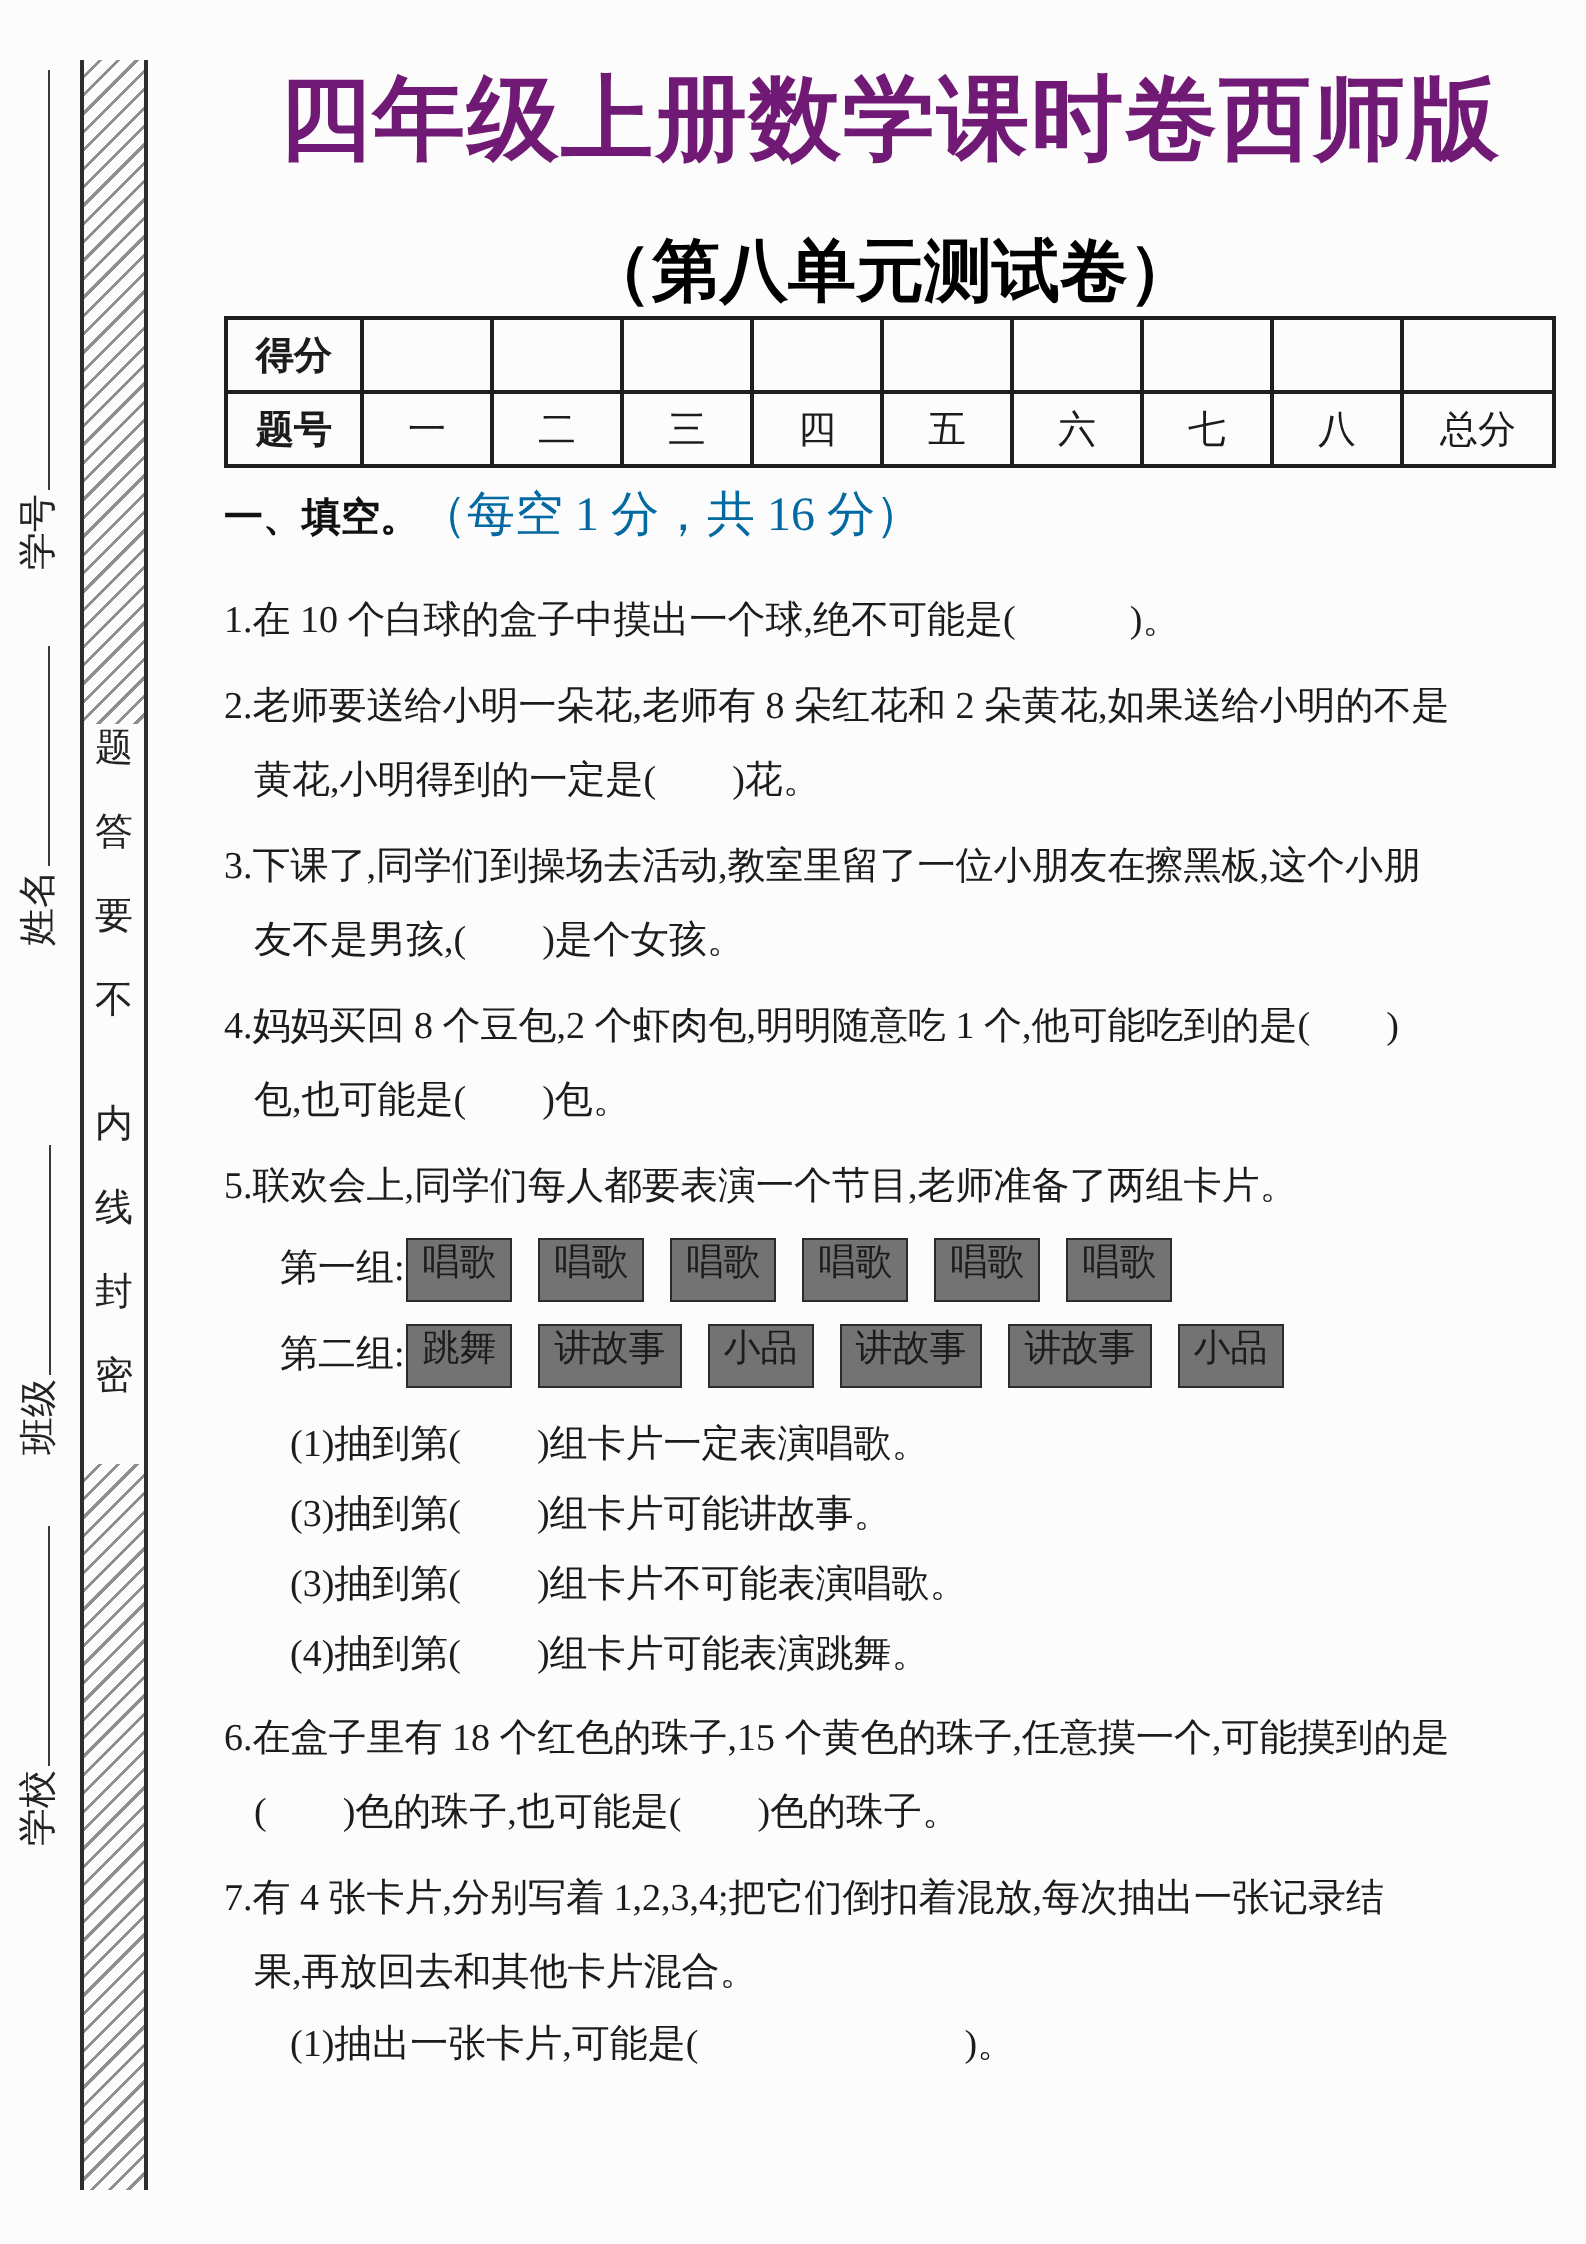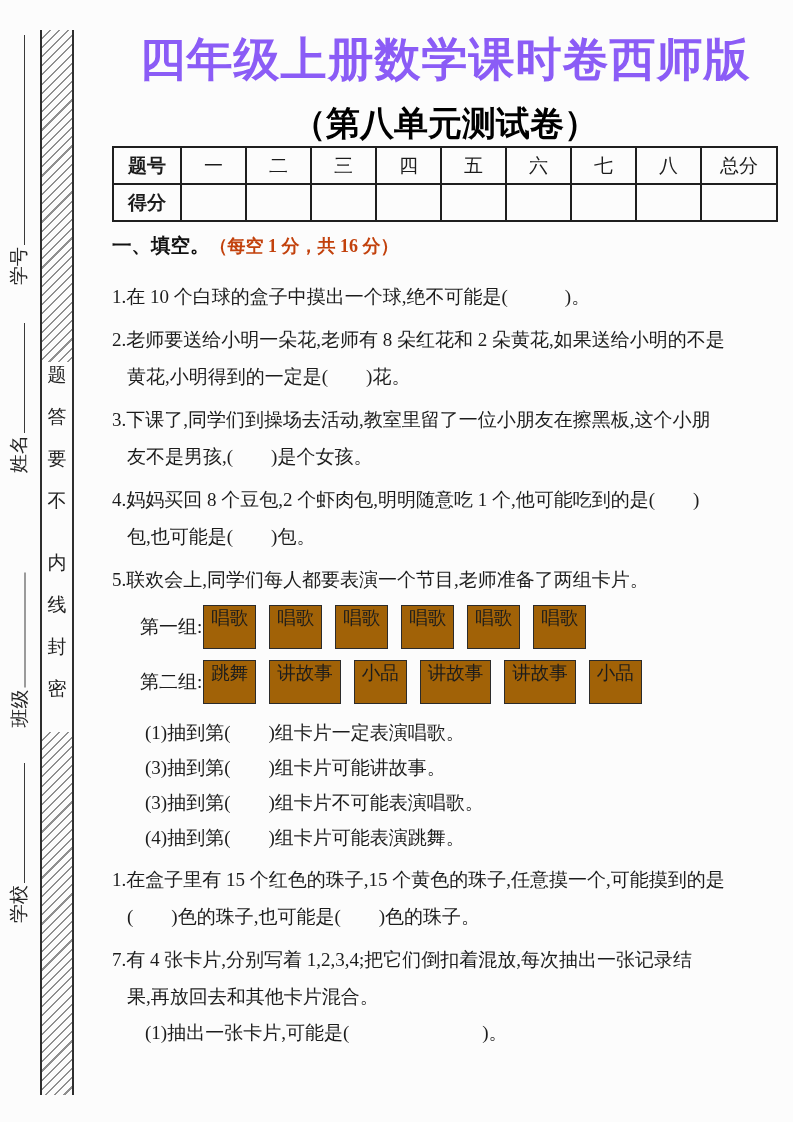--- a/index.html
+++ b/index.html
@@ -68,29 +68,29 @@
     left: 112px; top: 30px;
     width: 666px;
   }
   .exam-title {
     text-align: center;
     font-family: "Liberation Sans", sans-serif;
     font-weight: 900;
     font-size: 46px;
     line-height: 58px;
     letter-spacing: 1px;
-    color: #8b5cf6;
+    color: #701a75;
   }
   .exam-subtitle {
     text-align: center;
-    font-family: Liberation Serif, serif;
+    font-family: Liberation Sans, sans-serif;
     font-weight: 900;
     font-size: 34px;
     line-height: 44px;
-    margin-top: 14px;
+    margin-top: 26px;
     color: #000;
   }
   .exam-meta {
     text-align: right;
     font-family: "Liberation Sans", sans-serif;
     font-weight: 700;
     font-size: 19px;
     margin-top: 12px;
     margin-bottom: 8px;
     color: #111;
@@ -113,45 +113,45 @@
   .score-table col.c-last { width: 76px; }
 
   .section-heading {
     margin-top: 11px;
     font-size: 19.5px;
     line-height: 26px;
     font-weight: 700;
     color: #111;
   }
   .section-heading .note {
-    font-weight: 700;
-    font-size: 18px;
-    color: #c2410c;
+    font-weight: 400;
+    font-size: 24px;
+    color: #0369a1;
   }
 
   .questions { margin-top: 19px; font-size: 19px; }
   .qblock { margin-bottom: 6px; }
   .line { line-height: 37px; white-space: nowrap; }
   .cont { padding-left: 15px; }
   .subline { padding-left: 33px; line-height: 35px; }
 
   .group-row {
     display: flex;
     align-items: center;
     margin: 7px 0 11px 28px;
     gap: 13px;
     line-height: 28px;
   }
   .group-row .group-label { margin-right: -12px; }
   .card {
     border: 1.6px solid #2b2b2b;
-    padding: 0 7px 17px 7px;
+    padding: 0 7px 5px 7px;
     font-size: 18.5px;
     line-height: 25px;
-    background: #a16207;
+    background: #737373;
   }
 </style>
 </head>
 <body>
 
 <div class="seal-band">
   <div class="hatch hatch-top"></div>
   <div class="seal-char">题</div>
   <div class="seal-char">答</div>
   <div class="seal-char">要</div>
@@ -193,42 +193,42 @@
         <col>
         <col>
         <col>
         <col>
         <col>
         <col>
       <col class="c-last">
     </colgroup>
     <tbody>
         <tr>
+      <td class="rowlabel">得分</td>
+      <td></td>
+      <td></td>
+      <td></td>
+      <td></td>
+      <td></td>
+      <td></td>
+      <td></td>
+      <td></td>
+      <td></td>
+    </tr>
+    <tr>
       <td class="rowlabel">题号</td>
       <td>一</td>
       <td>二</td>
       <td>三</td>
       <td>四</td>
       <td>五</td>
       <td>六</td>
       <td>七</td>
       <td>八</td>
       <td>总分</td>
-    </tr>
-    <tr>
-      <td class="rowlabel">得分</td>
-      <td></td>
-      <td></td>
-      <td></td>
-      <td></td>
-      <td></td>
-      <td></td>
-      <td></td>
-      <td></td>
-      <td></td>
     </tr>
   </tbody>
     </table>
 
   <div class="section-heading">
     <span>一、填空。</span><span class="note">（每空 1 分，共 16 分）</span>
   </div>
 
   <div class="questions">
 
@@ -271,21 +271,21 @@
         <span class="card">讲故事</span>
         <span class="card">小品</span>
       </div>
       <div class="line subline">(1)抽到第(　　)组卡片一定表演唱歌。</div>
       <div class="line subline">(3)抽到第(　　)组卡片可能讲故事。</div>
       <div class="line subline">(3)抽到第(　　)组卡片不可能表演唱歌。</div>
       <div class="line subline">(4)抽到第(　　)组卡片可能表演跳舞。</div>
     </div>
 
     <div class="qblock">
-      <div class="line">1.在盒子里有 15 个红色的珠子,15 个黄色的珠子,任意摸一个,可能摸到的是</div>
+      <div class="line">6.在盒子里有 18 个红色的珠子,15 个黄色的珠子,任意摸一个,可能摸到的是</div>
       <div class="line cont">(　　)色的珠子,也可能是(　　)色的珠子。</div>
     </div>
 
     <div class="qblock">
       <div class="line">7.有 4 张卡片,分别写着 1,2,3,4;把它们倒扣着混放,每次抽出一张记录结</div>
       <div class="line cont">果,再放回去和其他卡片混合。</div>
       <div class="line subline">(1)抽出一张卡片,可能是(　　　　　　　)。</div>
     </div>
 
   </div>

